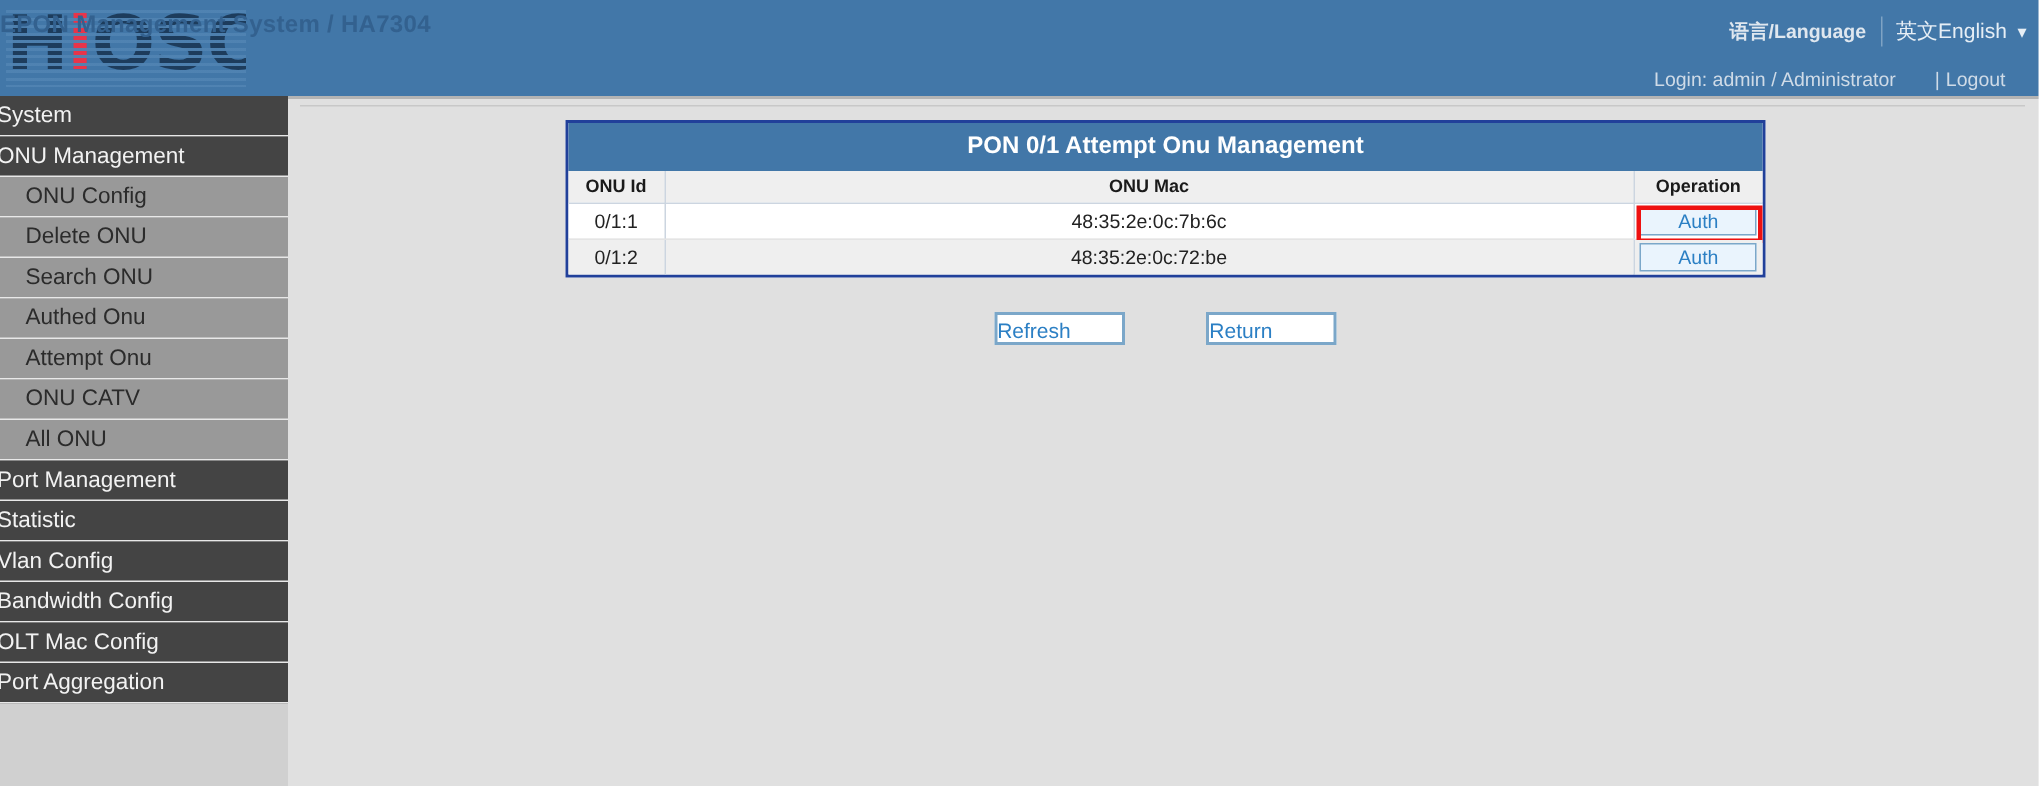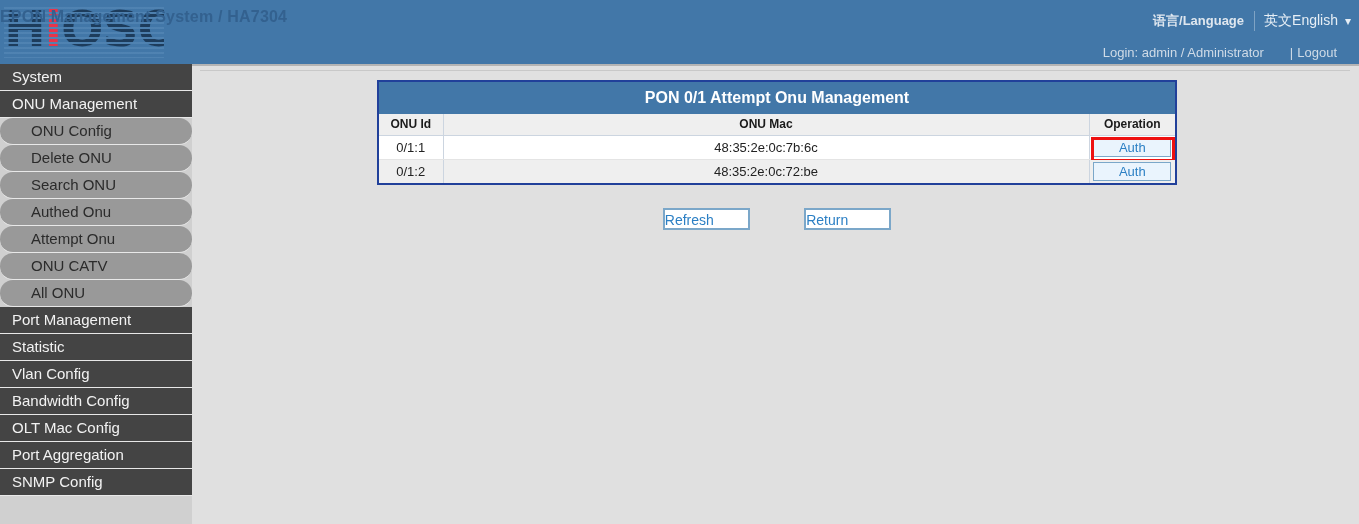--- a/index.html
+++ b/index.html
@@ -107,37 +107,36 @@
     position: absolute;
     left: 0; top: 64px;
     width: 192px; height: 460px;
     background: #d0d0d0;
     overflow: hidden;
   }
   .nav-item {
     position: relative;
     height: 27px;
     line-height: 26px;
-    padding-left: 16px;
+    padding-left: 2px;
     font-size: 15px;
     white-space: nowrap;
     overflow: hidden;
     cursor: pointer;
     border-bottom: 1px solid #e8e8e8;
   }
   .nav-item.top {
     background: #444444;
     color: #f2f2f2;
     text-indent: -4px;
   }
   .nav-item.sub {
     background: #999999;
     color: #2b2b2b;
     text-indent: 15px;
-    border-radius: 13px;
   }
 
   
   .content {
     position: absolute;
     left: 192px; top: 64px;
     width: 1167px; height: 460px;
     background: #e0e0e0;
     border-top: 2px solid #b4b4b4;
   }
@@ -273,21 +272,20 @@
     <div class="nav-item sub">Authed Onu</div>
     <div class="nav-item sub">Attempt Onu</div>
     <div class="nav-item sub">ONU CATV</div>
     <div class="nav-item sub">All ONU</div>
     <div class="nav-item top">Port Management</div>
     <div class="nav-item top">Statistic</div>
     <div class="nav-item top">Vlan Config</div>
     <div class="nav-item top">Bandwidth Config</div>
     <div class="nav-item top">OLT Mac Config</div>
     <div class="nav-item top">Port Aggregation</div>
-    <div class="nav-item top">SNMP Config</div>
   </div>
 
 <div class="content">
   <div class="content-rule"></div>
 
   <div class="panel">
     <div class="panel-title">PON 0/1 Attempt Onu Management</div>
 
     <table class="grid">
       <thead>

